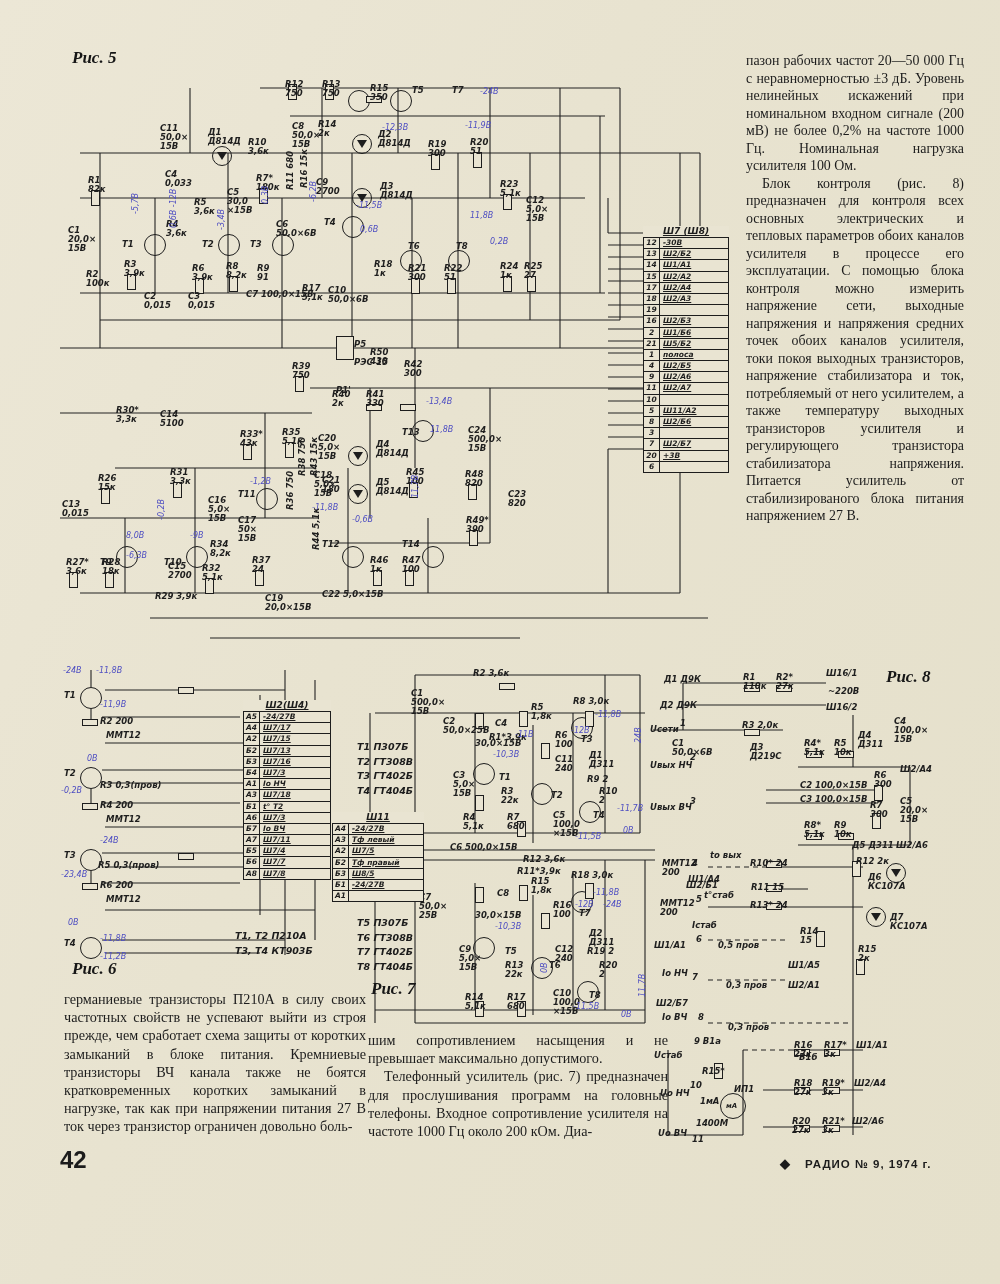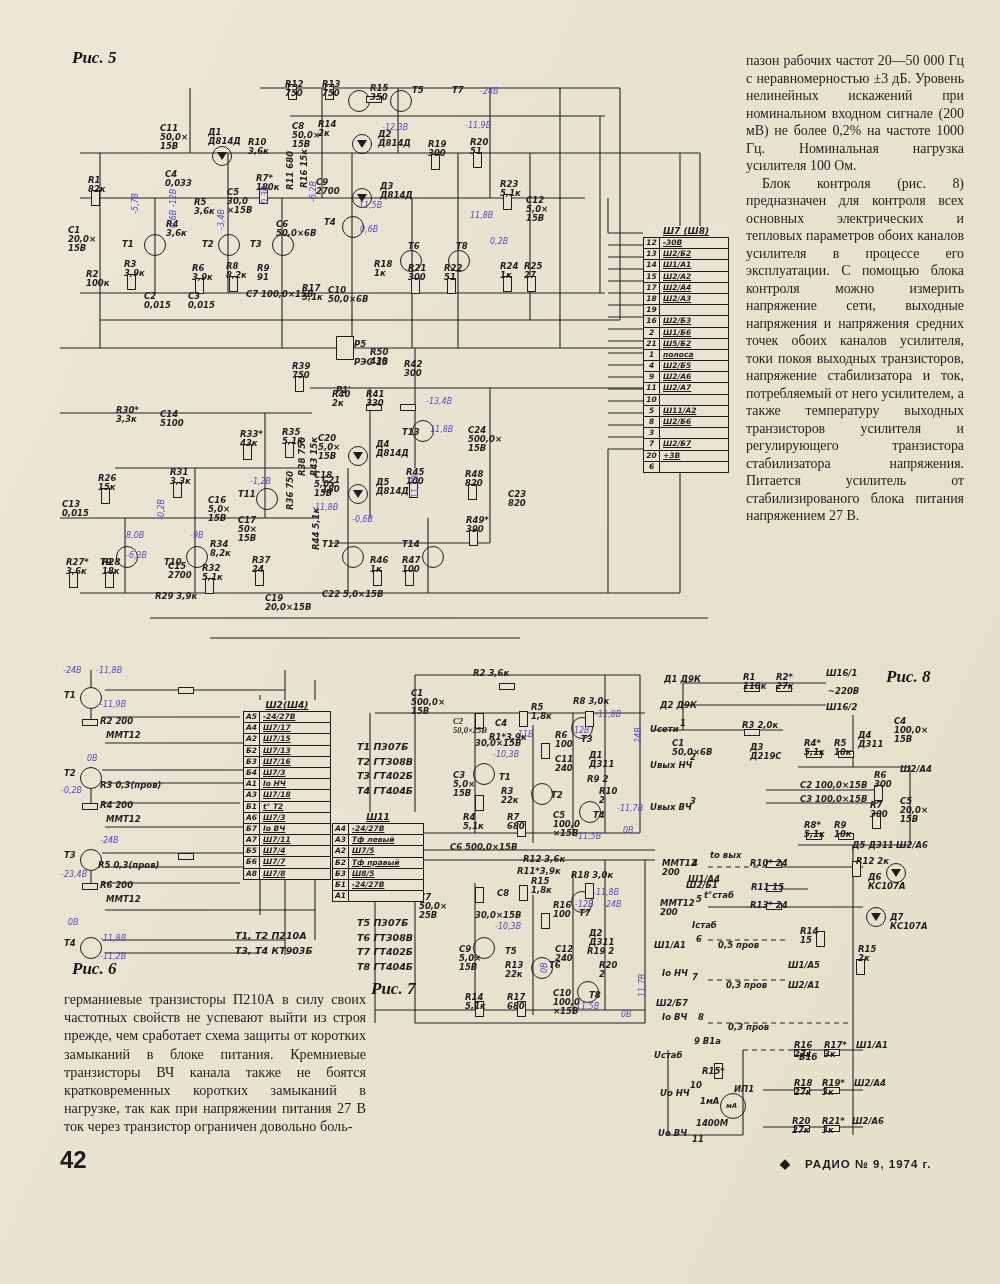--- a/index.html
+++ b/index.html
@@ -647,21 +647,21 @@
         <line x1="178" y1="240" x2="178" y2="360"></line>
       <line x1="218" y1="218" x2="218" y2="355"></line>
         <line x1="250" y1="205" x2="250" y2="355"></line>
       <line x1="290" y1="205" x2="290" y2="368"></line>
     </svg>
     <span class="caption" style="left:16px;top:324px;">Рис. 7</span>
   <span class="lbl" style="left: 118px; top: 14px;">R2 3,6к</span>
       <span class="lbl" style="left: 56px; top: 34px;">С1
 500,0×
 15В</span>
-      <span class="lbl" style="left: 98px; top: 62px; font-family: Liberation Serif, serif;">С2
+      <span class="lbl" style="left: 88px; top: 62px;">С2
 50,0×25В</span>
       <span class="lbl" style="left: 134px; top: 46px; margin-top: 32px;">R1*3,9к</span>
       <span class="lbl" style="left: 176px; top: 48px;">R5
 1,8к</span>
       <span class="lbl" style="left: 218px; top: 42px;">R8 3,0к</span>
       <span class="lbl blue" style="left: 240px; top: 56px;">-11,8В</span>
       <span class="lbl blue" style="left: 216px; top: 72px;">-12В</span>
       <span class="lbl" style="left: 140px; top: 64px;">С4</span>
       <span class="lbl" style="left: 120px; top: 84px;">30,0×15В</span>
       <span class="lbl blue" style="left: 138px; top: 96px;">-10,3В</span>
@@ -935,19 +935,23 @@
       <div class="glyph g-rh" style="left: 146px; top: 432px;"></div>
       <div class="glyph g-rh" style="left: 176px; top: 432px;"></div>
       <div class="glyph g-rh" style="left: 146px; top: 470px;"></div>
       <div class="glyph g-rh" style="left: 176px; top: 470px;"></div>
       <div class="glyph g-rv" style="left: 66px; top: 408px;"></div>
     </div>
 
   <div class="txtcol col-bl">
     <p>германиевые транзисторы П210А в силу своих частотных свойств не успевают выйти из строя прежде, чем сработает схема защиты от коротких замыканий в блоке питания. Кремниевые транзисторы ВЧ канала также не боятся кратковременных коротких замыканий в нагрузке, так как при напряжении питания 27 В ток через транзистор ограничен довольно боль-</p>
   </div>
+  <div class="txtcol col-bm">
+      <p>шим сопротивлением насыщения и не превышает максимально допустимого.</p>
+      <p>Телефонный усилитель (рис. 7) предназначен для прослушивания программ на головные телефоны. Входное сопротивление усилителя на частоте 1000 Гц около 200 кОм. Диа-</p>
+    </div>
 
   <div class="pagenum">42</div>
   <div class="footer">
     <span class="dia">◆</span><span>РАДИО № 9, 1974 г.</span>
   </div>
 
 </div>
 
 </body></html>

